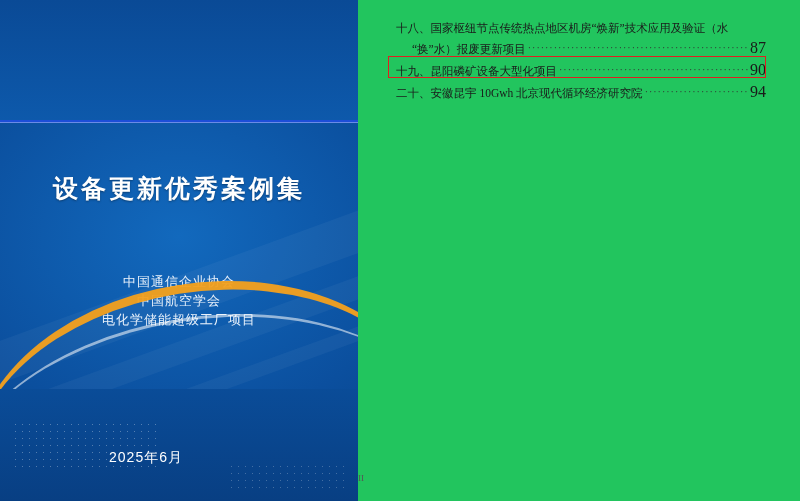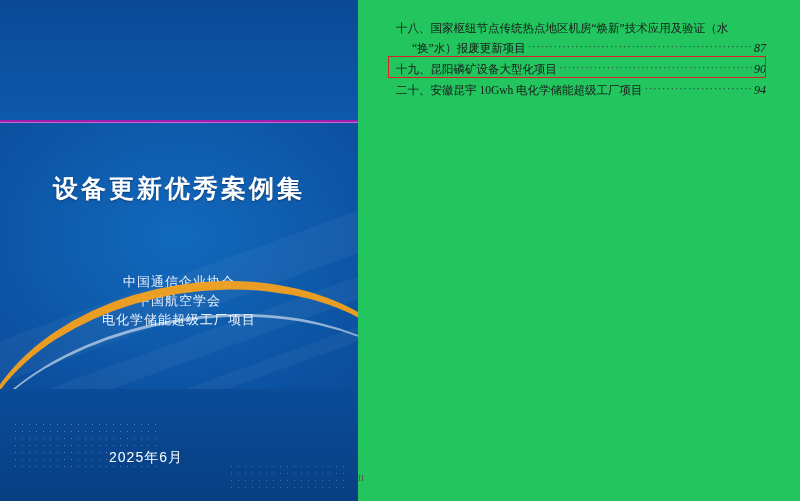--- a/index.html
+++ b/index.html
@@ -20,21 +20,21 @@
     background: #ffffff;
   }
 
   
   .cover {
     position: absolute;
     left: 0;
     top: 0;
     width: 358px;
     height: 501px;
-    background: #a21caf;
+    background: #1d4ed8;
     overflow: hidden;
   }
   .cover-bg-top {
     position: absolute;
     left: 0; top: 0;
     width: 100%;
     height: 120px;
     background: linear-gradient(180deg, #0a4a96 0%, #0d59ab 100%);
   }
   .cover-hairline {
@@ -189,22 +189,21 @@
     margin: 0 2px;
     position: relative;
     top: -2px;
     color: #333;
     letter-spacing: 1px;
     font-size: 10px;
     white-space: nowrap;
   }
   .toc-entry .pg {
     flex: 0 0 auto;
-    font-size: 12px;
-    font-style: italic;
+    font-size: 16px;
   }
   .toc-entry.cont {
     padding-left: 16px;
   }
   .highlight-box {
     position: absolute;
     left: 30px;
     top: 56px;
     width: 378px;
     height: 22px;
@@ -275,21 +274,21 @@
       <div class="toc-entry">
         <div class="row">
           <span class="txt">十九、昆阳磷矿设备大型化项目</span>
           <span class="leader">······································································</span>
           <span class="pg">90</span>
         </div>
       </div>
 
       <div class="toc-entry">
         <div class="row">
-          <span class="txt">二十、安徽昆宇 10Gwh 电化学储能超级工厂项目</span>
+          <span class="txt">二十、安徽昆宇 10Gwh 北京现代循环经济研究院</span>
           <span class="leader">······································································</span>
           <span class="pg">94</span>
         </div>
       </div>
 
     </div>
 
     <div class="highlight-box"></div>
 
     <div class="toc-footer">II</div>

